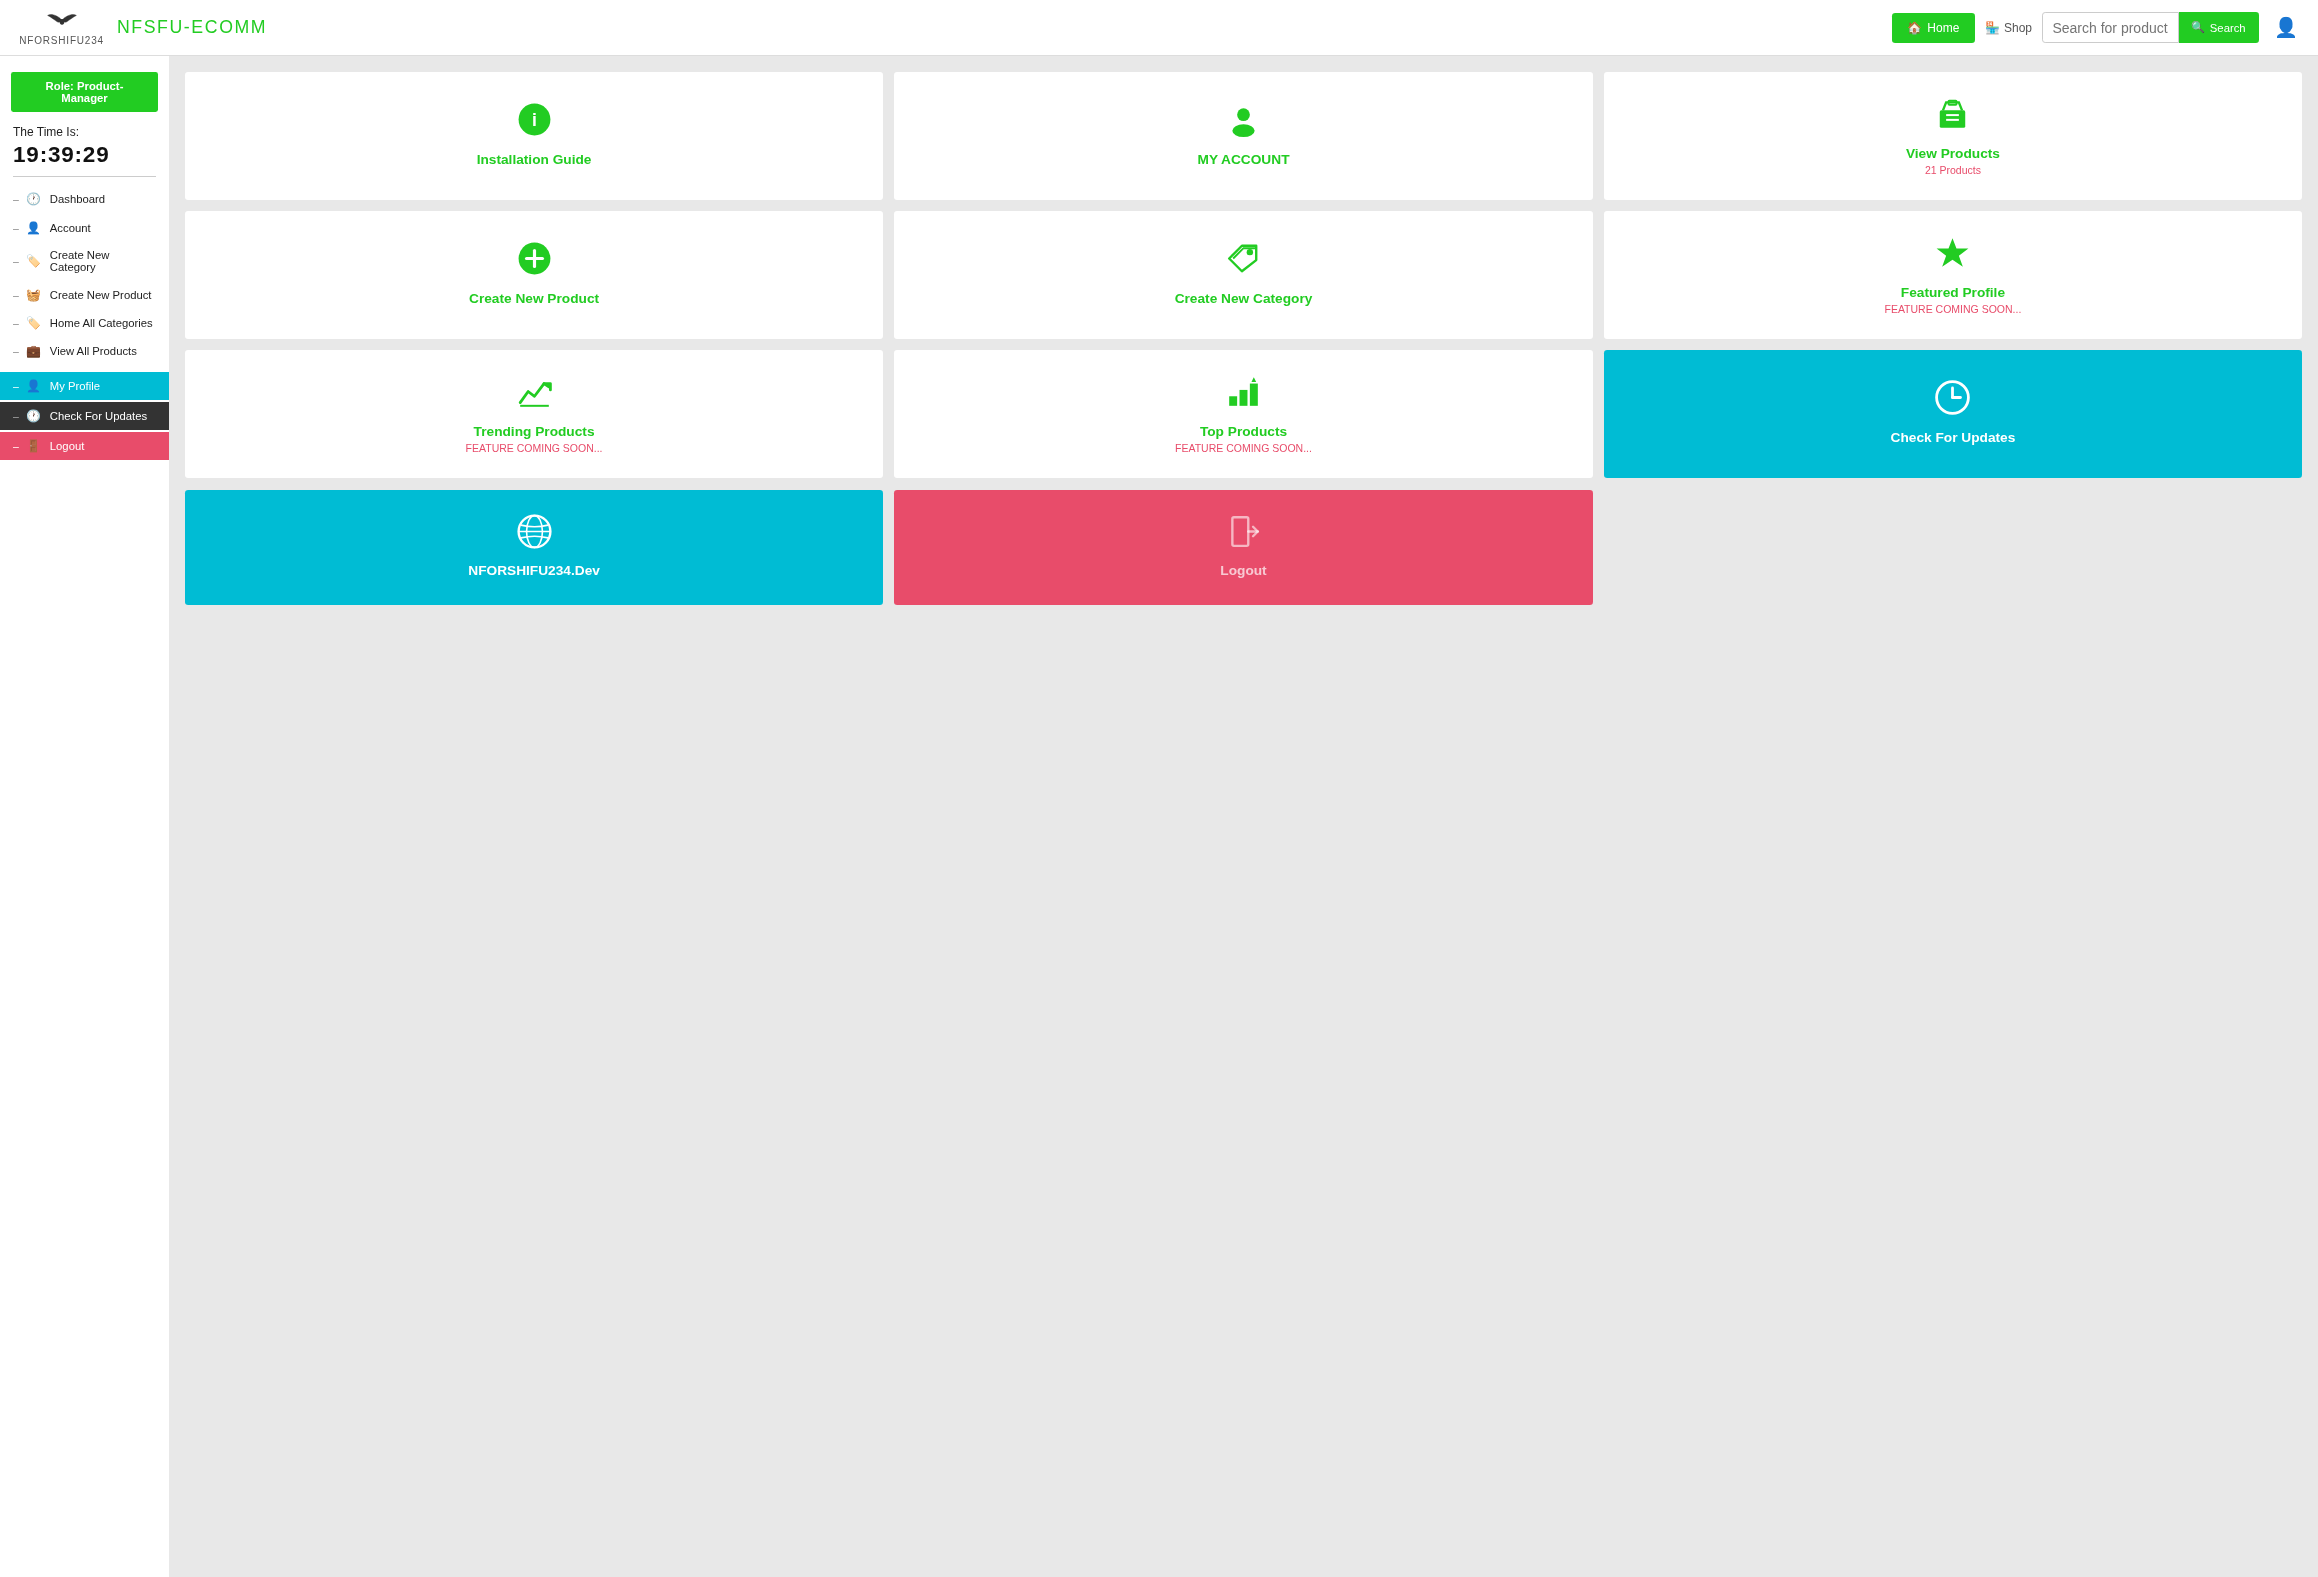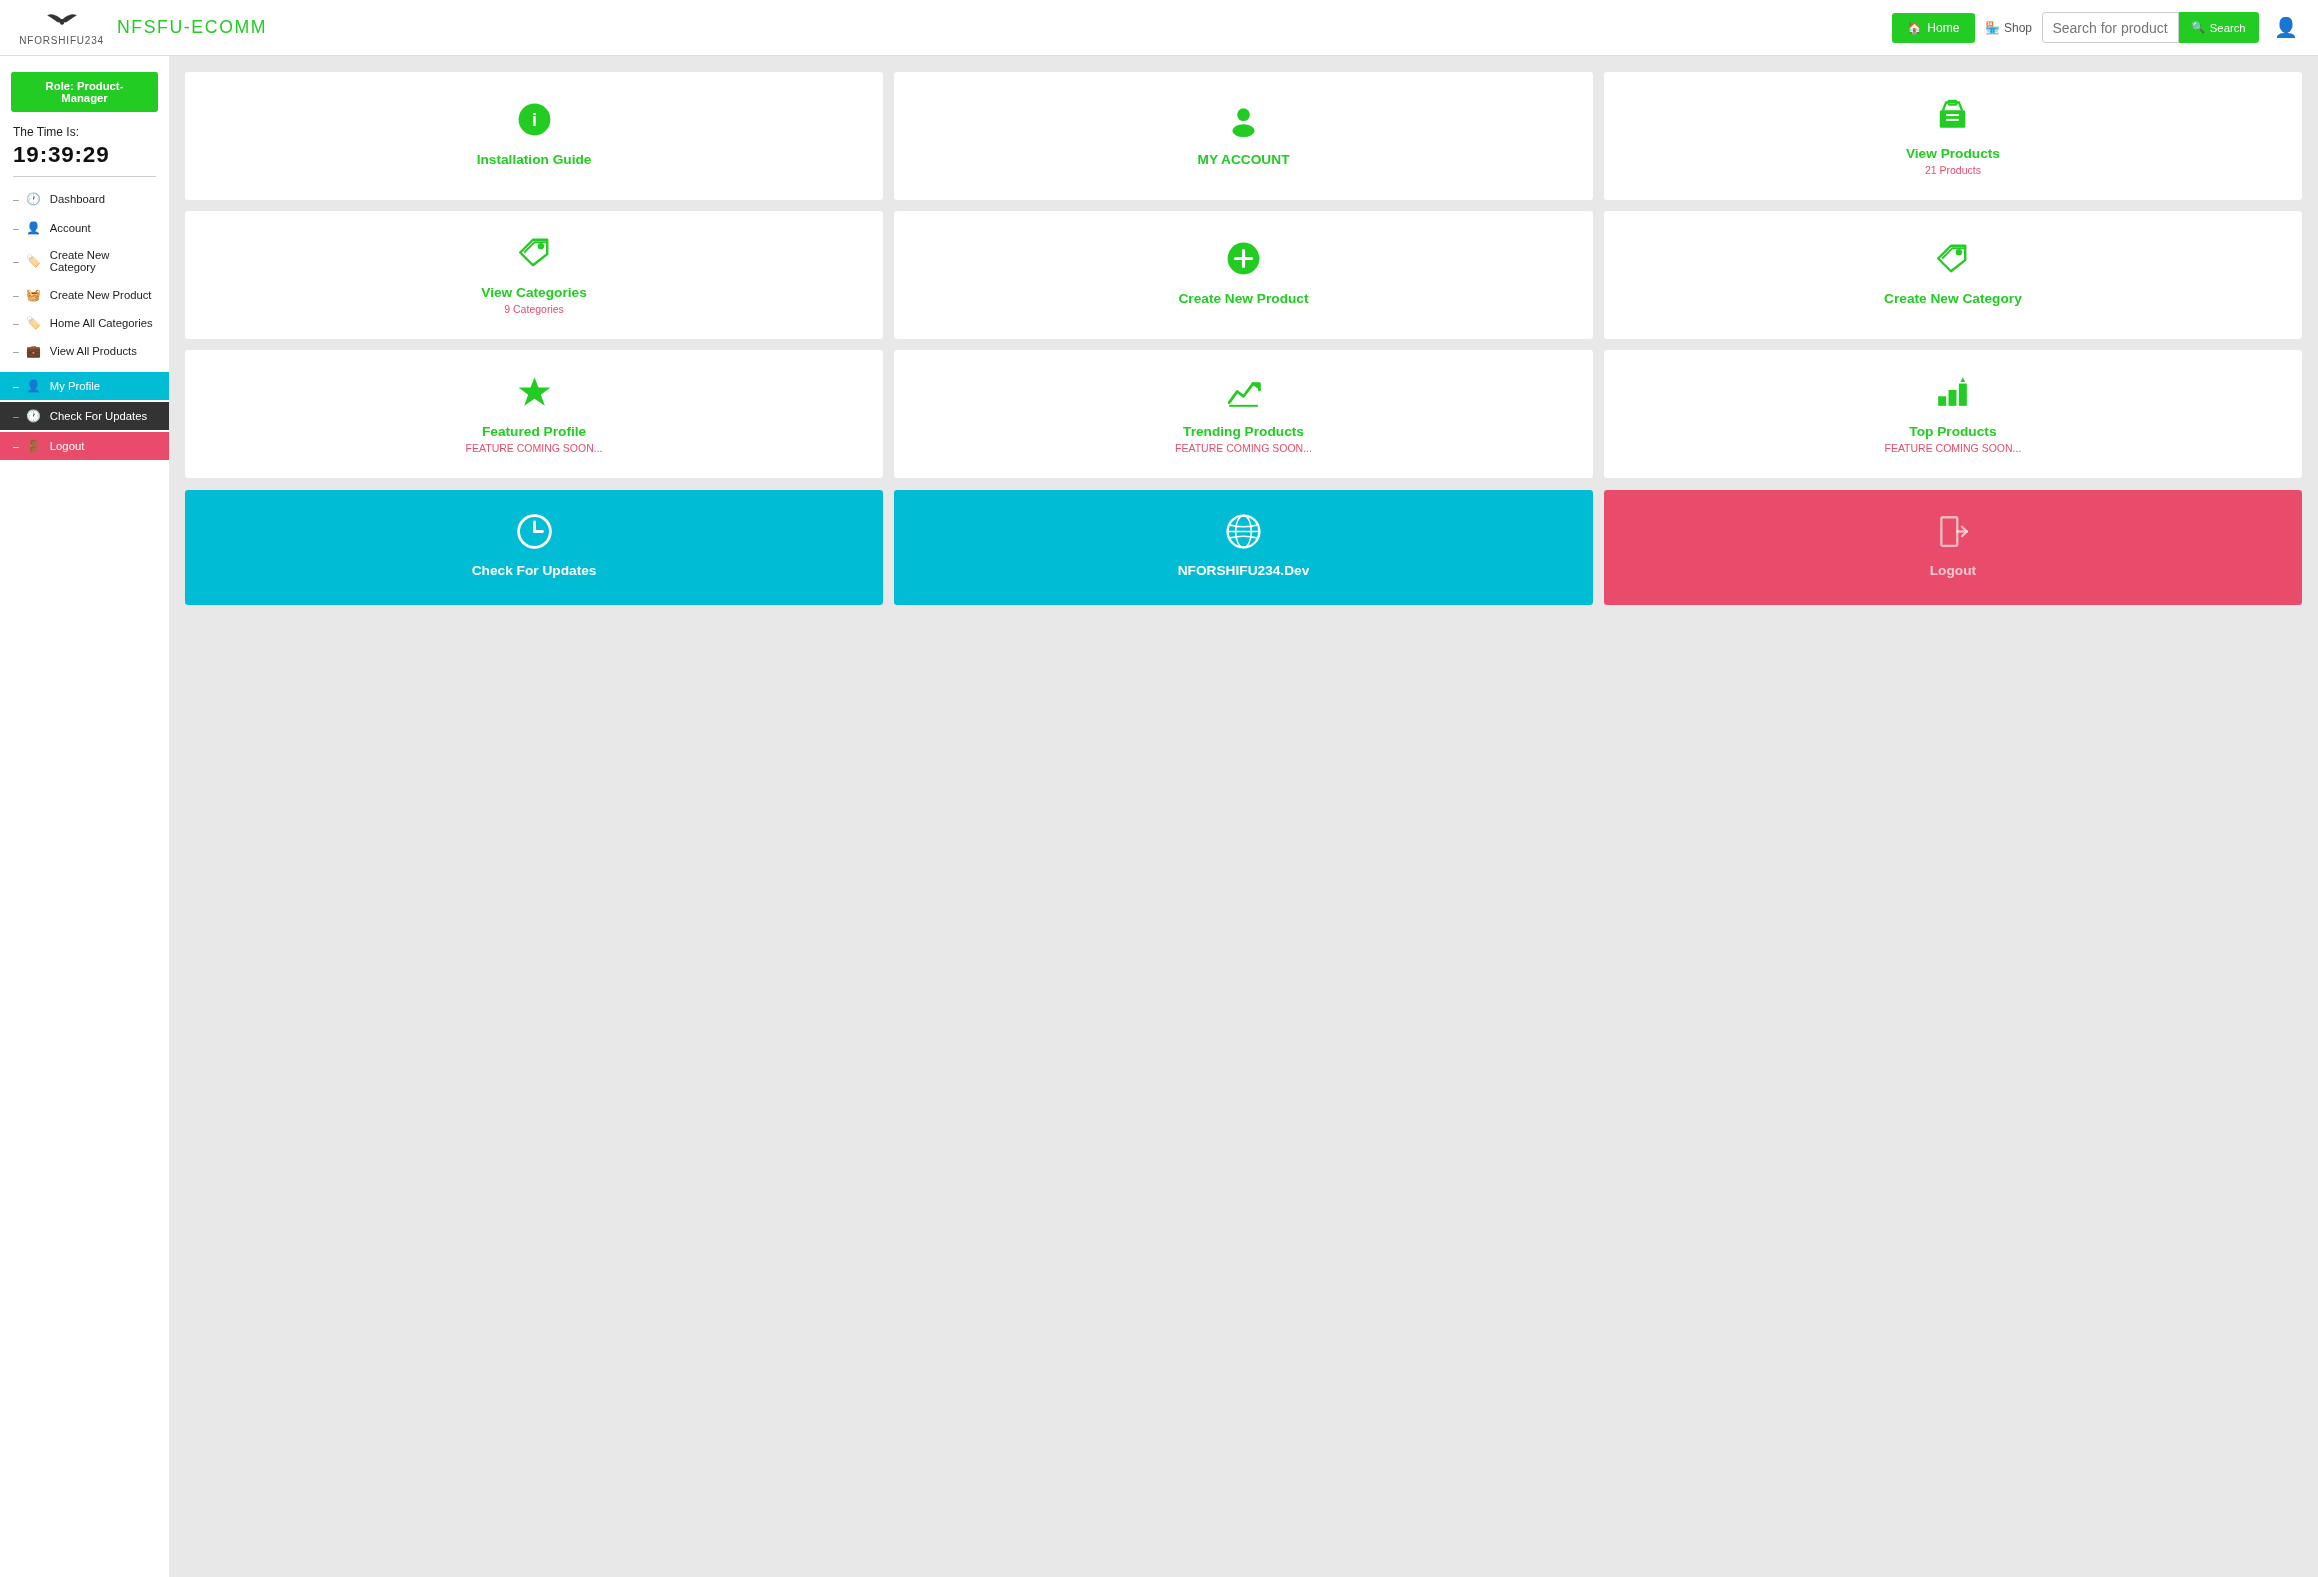--- a/index.html
+++ b/index.html
@@ -352,31 +352,20 @@
             <path d="M10 18 L14 8 L30 8 L34 18" fill="none" stroke="#22cc22" stroke-width="3"></path>
             <line x1="14" y1="24" x2="30" y2="24" stroke="white" stroke-width="2.5"></line>
             <line x1="14" y1="30" x2="30" y2="30" stroke="white" stroke-width="2.5"></line>
             <rect x="17" y="6" width="10" height="5" rx="1" fill="none" stroke="#22cc22" stroke-width="2.5"></rect>
           </svg>
         </div>
         <div class="card-title">View Products</div>
         <div class="card-subtitle">21 Products</div>
       </div>
 
-      <div class="card">
-        <div class="card-icon">
-          <svg width="35" height="35" viewBox="0 0 44 44">
-            <path d="M4 22 L20 6 L38 6 L38 24 L20 38 Z" fill="none" stroke="#22cc22" stroke-width="3" stroke-linejoin="round"></path>
-            <path d="M9 22 L22 9 L38 9" fill="none" stroke="#22cc22" stroke-width="2.5"></path>
-            <circle cx="30" cy="14" r="4" fill="#22cc22"></circle>
-          </svg>
-        </div>
-        <div class="card-title">View Categories</div>
-        <div class="card-subtitle">9 Categories</div>
-      </div>
 
       <div class="card">
         <div class="card-icon">
           <svg width="35" height="35" viewBox="0 0 44 44">
             <circle cx="22" cy="22" r="20" fill="#22cc22"></circle>
             <line x1="22" y1="12" x2="22" y2="32" stroke="white" stroke-width="4" stroke-linecap="round"></line>
             <line x1="12" y1="22" x2="32" y2="22" stroke="white" stroke-width="4" stroke-linecap="round"></line>
           </svg>
         </div>
         <div class="card-title">Create New Product</div>

